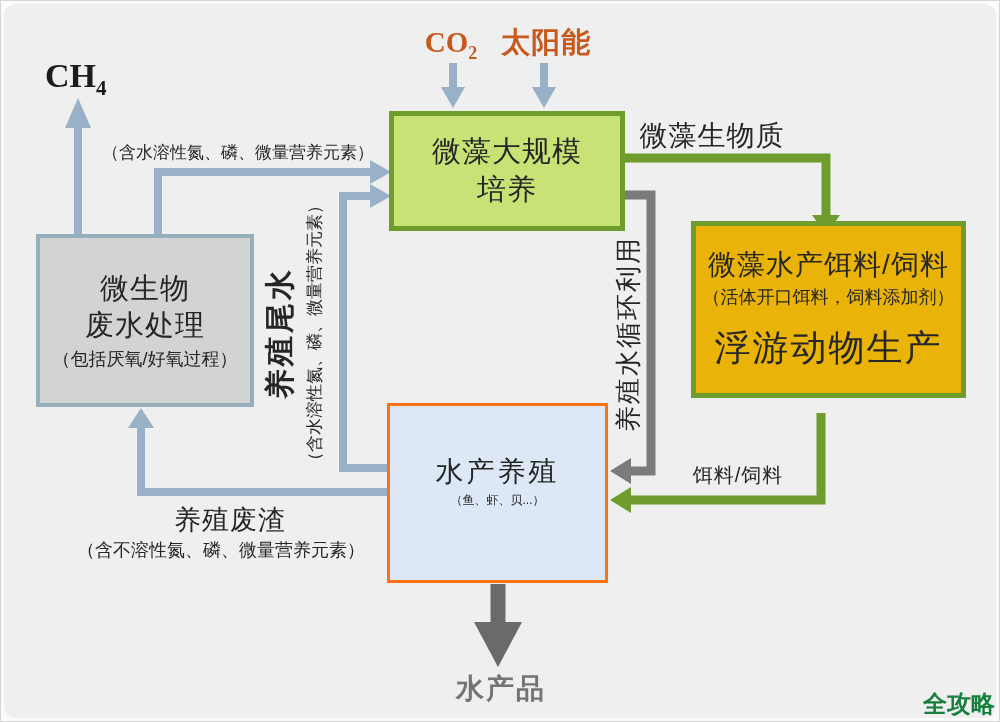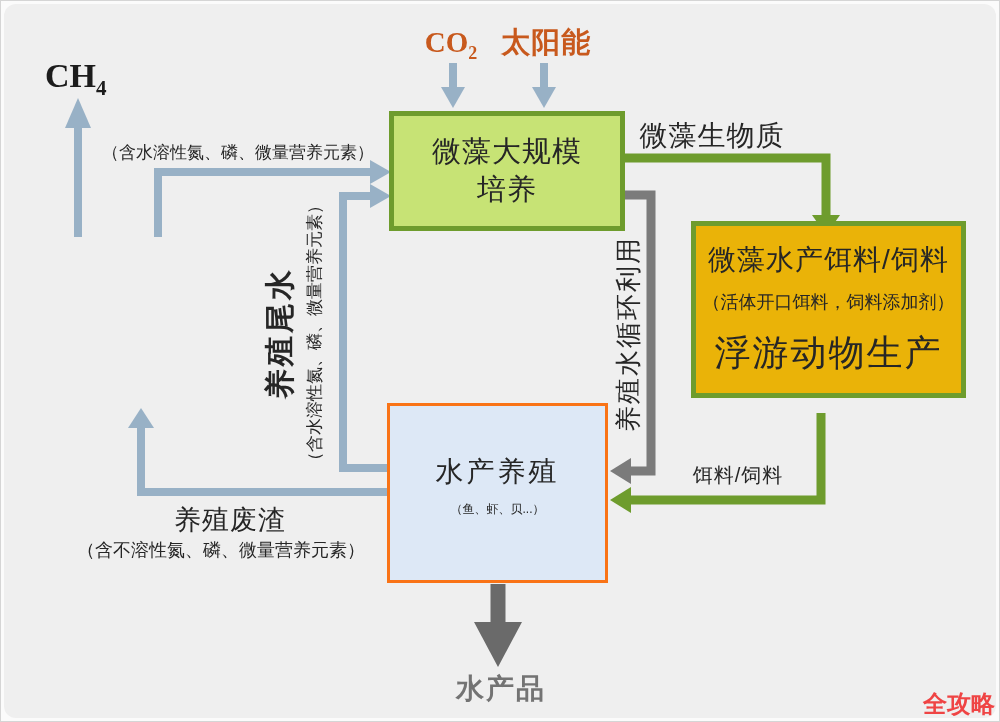--- a/index.html
+++ b/index.html
@@ -27,41 +27,41 @@
   }
   .node-feed{
     left:690px;top:220px;width:275px;height:177px;
     background:#eab308;border:5px solid #6e9c2d;
   }
   .node-aquaculture{
     left:386px;top:402px;width:221px;height:180px;
     background:#dde8f6;border:3px solid #f97316;justify-content:flex-start;padding-top:48px;
   }
   .box-title{font-size:29px;font-weight:500;letter-spacing:1px;}
-  .box-detail{font-size:18px;margin-top:12px;letter-spacing:0;}
+  .box-detail{font-size:18px;margin-top:3px;letter-spacing:0;}
   .node-feed .box-title2{font-size:36px;font-weight:500;margin-top:16px;letter-spacing:2px;}
   .node-aquaculture .box-detail{font-size:12px;}
 
   .lbl{position:absolute;text-align:center;white-space:nowrap;}
   .lbl-main{font-size:27px;font-weight:500;letter-spacing:1px;}
   .lbl-detail{font-size:17px;font-weight:400;}
   .ch4{left:44px;top:56px;font-family:"Liberation Serif","DejaVu Serif",serif;
        font-size:34px;font-weight:bold;color:#1c1c1c;}
   .ch4 sub,.co2 sub{font-size:62%;}
   .co2-solar{left:397px;top:22px;width:220px;color:#c8591d;font-size:29px;font-weight:bold;}
   .co2{font-family:"Liberation Serif","DejaVu Serif",serif;margin-right:24px;}
   .solar{letter-spacing:1px;}
   .semi-main{left:87px;top:109px;width:300px;}
   .semi-detail{left:62px;top:140px;width:350px;}
   .biomass{left:611px;top:116px;width:200px;font-size:28px;font-weight:500;letter-spacing:1px;}
   .feed-arrow{left:637px;top:461px;width:200px;font-size:20px;font-weight:500;letter-spacing:1px;}
   .residue-main{left:79px;top:501px;width:300px;}
   .residue-detail{left:45px;top:537px;width:350px;font-size:18px;}
   .product{left:400px;top:669px;width:200px;font-size:28px;font-weight:bold;color:#737373;letter-spacing:2px;}
-  .watermark{left:922px;top:687px;font-size:24px;font-weight:bold;color:#ef4444;text-align:right;}
+  .watermark{left:922px;top:687px;font-size:24px;font-weight:bold;color:#15803d;text-align:right;}
 
   .vlabel{position:absolute;display:flex;flex-direction:column;align-items:center;
           justify-content:center;text-align:center;white-space:nowrap;}
   .tailwater{left:142px;top:301px;width:300px;height:62px;transform:rotate(-90deg);}
   .tailwater .big{font-size:30px;font-weight:600;letter-spacing:3px;}
   .tailwater .small{font-size:17px;margin-top:2px;}
   .recycle{left:492px;top:317px;width:270px;height:32px;transform:rotate(-90deg);
            font-size:26px;font-weight:500;letter-spacing:2px;}
 </style>
 </head>
@@ -116,20 +116,25 @@
       <path d="M601,194 L650,194 L650,470 L628,470" stroke-width="9" fill="none"></path>
       <polygon points="609,470 630,457 630,483" stroke="none"></polygon>
     </g>
 
     <g stroke="#6a6a6a" fill="#6a6a6a">
       <path d="M497,583 L497,623" stroke-width="15" fill="none"></path>
       <polygon points="497,666 473,621 521,621" stroke="none"></polygon>
     </g>
   </svg>
 
+  <div class="node node-wastewater">
+    <div class="box-title">微生物</div>
+    <div class="box-title">废水处理</div>
+    <div class="box-detail">（包括厌氧/好氧过程）</div>
+  </div>
 
   <div class="node node-microalgae">
     <div class="box-title">微藻大规模</div>
     <div class="box-title">培养</div>
   </div>
 
   <div class="node node-feed">
     <div class="box-title" style="font-size:28px">微藻水产饵料/饲料</div>
     <div class="box-detail">（活体开口饵料，饲料添加剂）</div>
     <div class="box-title2">浮游动物生产</div>

